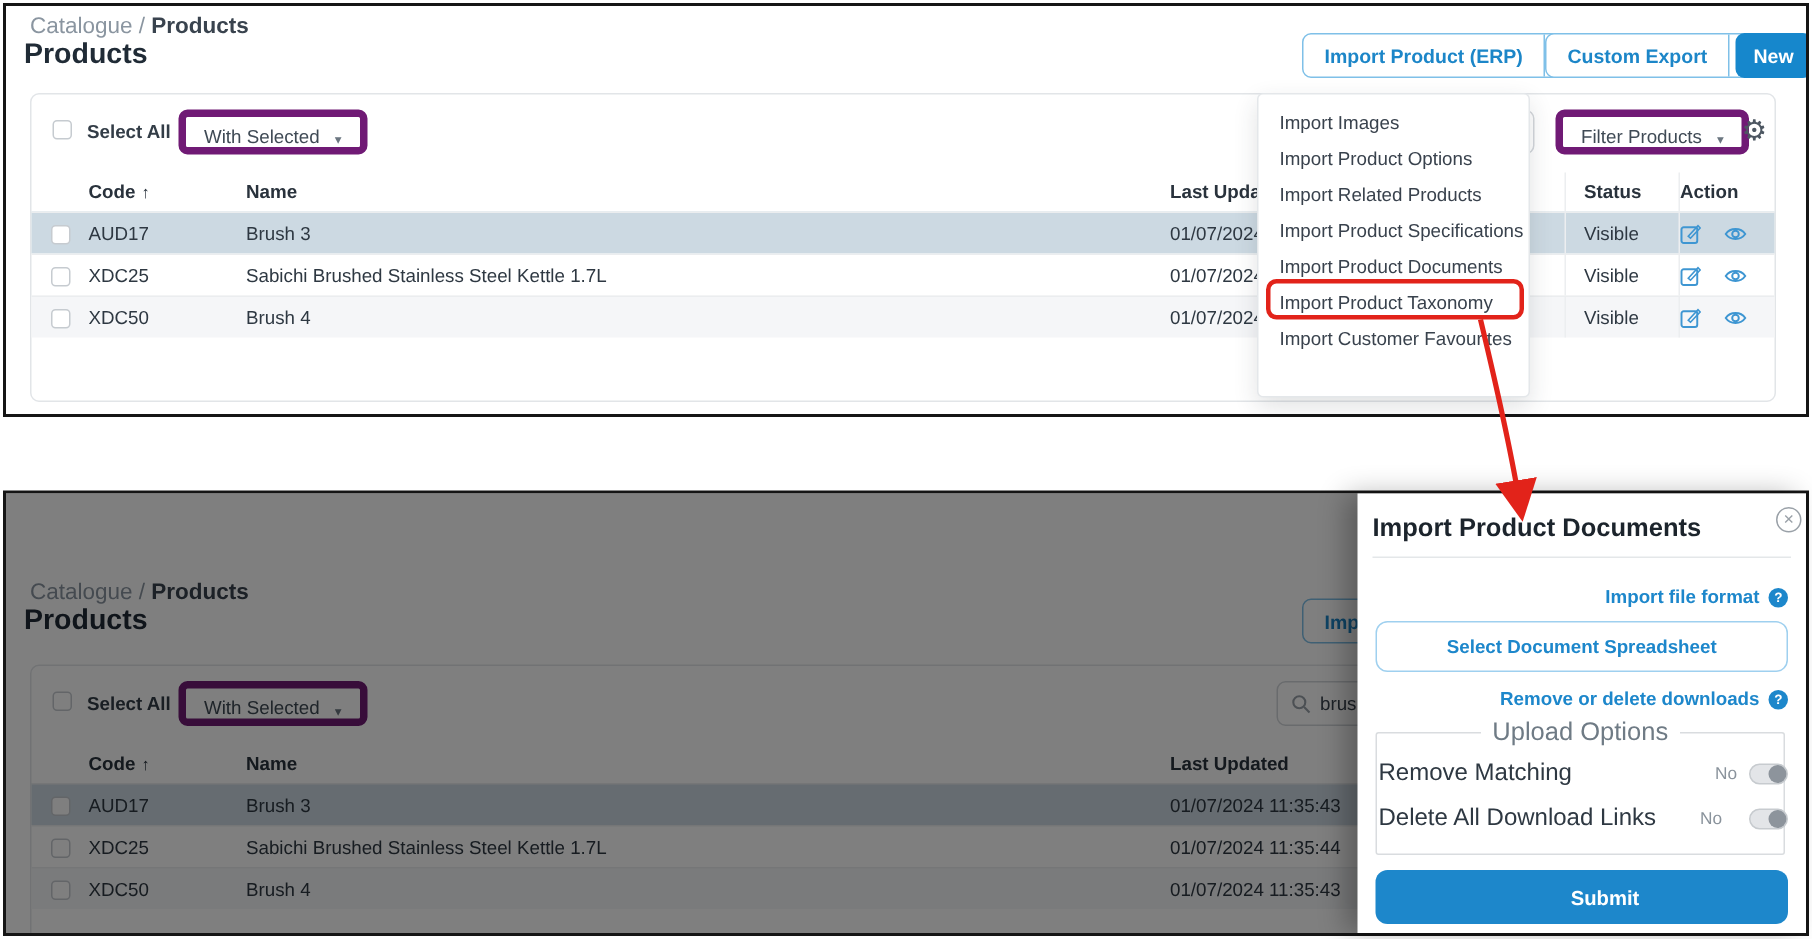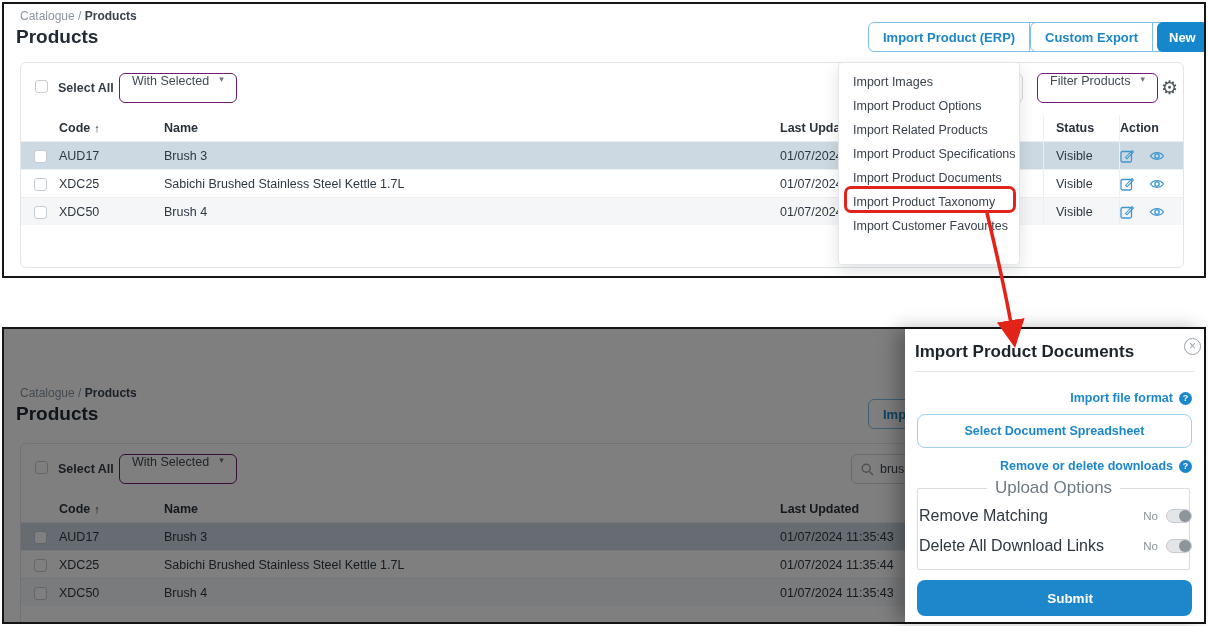--- a/index.html
+++ b/index.html
@@ -4,40 +4,40 @@
 <style>
   * { margin:0; padding:0; box-sizing:border-box; }
   html,body { width:1208px; height:626px; background:#fff; overflow:hidden;
               font-family:"Liberation Sans", sans-serif; position:relative; }
   .abs { position:absolute; }
 
   .panel { position:absolute; background:#fff; border:2px solid #151515; overflow:hidden; }
   .panel-top    { left:2px; top:2px;   width:1204px; height:276px; }
   .panel-bottom { left:2px; top:327px; width:1204px; height:297px; }
 
-  .breadcrumb { font-size:12px; color:#8a95a0; }
+  .breadcrumb { font-size:15px; color:#8a95a0; }
   .breadcrumb .crumb-current { color:#39434e; font-weight:600; }
   .page-title { font-size:19px; font-weight:700; color:#202b36; }
 
   
   .split-btn { display:flex; align-items:stretch; height:30px; border:1px solid #7fc0e8;
                border-radius:6px; background:#fff; color:#1c86c8; font-size:13px; font-weight:600; cursor:pointer; }
   .split-main { display:flex; align-items:center; padding:0 14px; }
   .split-caret { display:flex; align-items:center; padding:0 9px; border-left:1px solid #7fc0e8;
                  font-size:9px; color:#1c86c8; }
   .btn-new { height:30px; padding:0 12px; background:#1687cc; border:none; border-radius:6px;
              color:#fff; font-size:13px; font-weight:600; display:flex; align-items:center; cursor:pointer; }
 
   .card { position:absolute; border:1px solid #e2e5e8; border-radius:6px; background:#fff; }
 
   .checkbox { display:inline-block; width:13px; height:13px; border:1.5px solid #c6cbd0;
               border-radius:3px; background:#fff; vertical-align:middle; }
   .ctrl-label { font-size:12.5px; font-weight:600; color:#333d47; }
-  .sel-btn { display:inline-flex; align-items:flex-start; gap:10px; height:30px; padding:0 12px;
-             border:1px solid #701a75; border-radius:6px; background:#fff;
+  .sel-btn { display:inline-flex; align-items:flex-end; gap:10px; height:30px; padding:0 12px;
+             border:5px solid #701a75; border-radius:6px; background:#fff;
              font-size:12.5px; color:#3f4a55; cursor:pointer; }
   .sel-btn .caret { font-size:9px; color:#6b7680; }
   .search-box { display:flex; align-items:center; gap:6px; height:30px; padding:0 9px;
                 border:1px solid #d3d7db; border-radius:6px; background:#fff; }
   .search-box input { border:none; outline:none; width:130px; font-size:12.5px; color:#39434e;
                       font-family:"Liberation Sans", sans-serif; background:transparent; }
   .gear { font-size:19px; color:#4d5762; line-height:1; cursor:pointer; }
 
   
   .thead, .trow { display:flex; align-items:center; height:28px; font-size:12.5px; }
@@ -311,21 +311,21 @@
   <fieldset class="upload-fieldset">
     <legend>Upload Options</legend>
   </fieldset>
   <div class="opt-row" style="top:178px;">
     <span class="opt-label">Remove Matching</span>
     <span class="opt-value">No</span>
     <span class="toggle">
         <span class="knob"></span>
       </span>
   </div>
-  <div class="opt-row" style="top:208px;">
+  <div class="opt-row" style="top:208px;gap:10px;">
     <span class="opt-label">Delete All Download Links</span>
     <span class="opt-value">No</span>
     <span class="toggle">
         <span class="knob"></span>
       </span>
   </div>
 
   <button class="btn-submit">Submit</button>
 </div>
 

